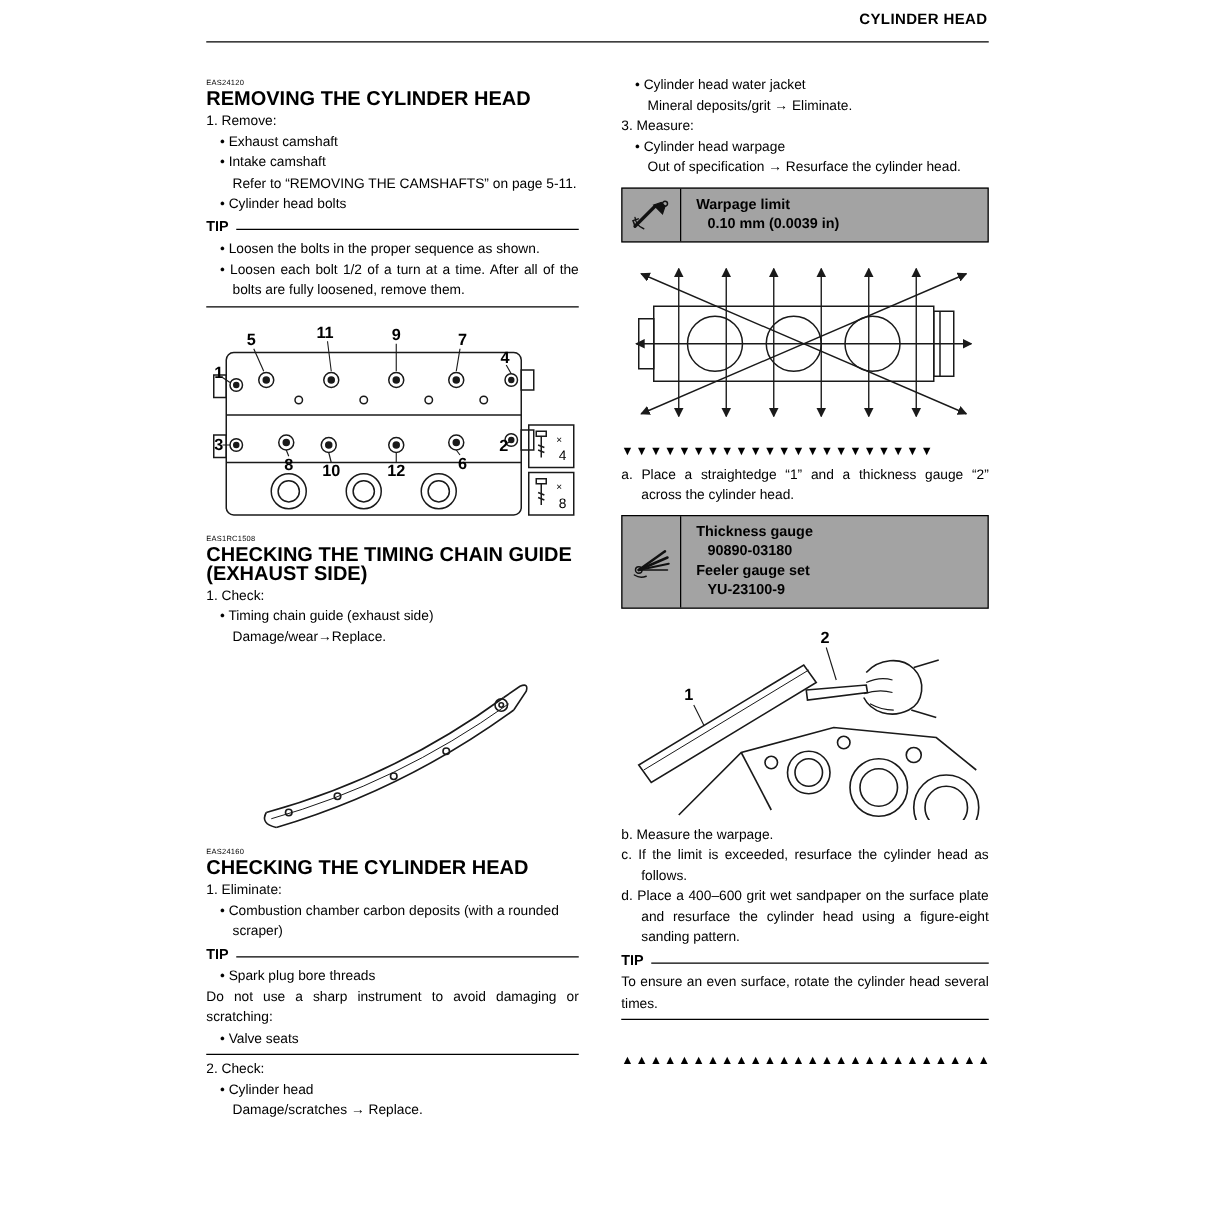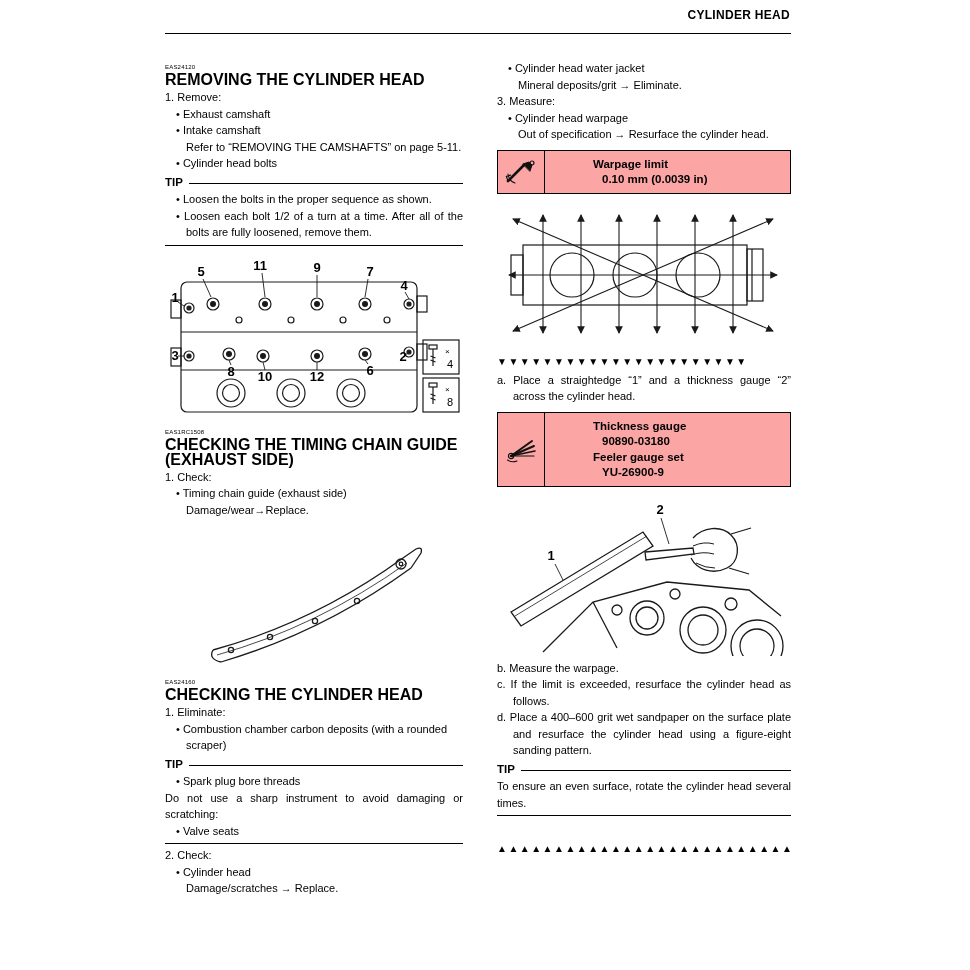--- a/index.html
+++ b/index.html
@@ -30,21 +30,21 @@
   .tip-row .tip-label{font-weight:bold;font-size:11.5px;flex:0 0 auto;}
   .tip-row .tip-line{flex:1 1 auto;border-top:1.4px solid #000;margin-left:6px;margin-top:3px;}
   .rule{border:none;border-top:1.4px solid #000;margin:4px 0 3px 0;}
   .fig{margin:6px 0 4px 0;}
   .fig svg{display:block;}
   svg text{font-family:"Liberation Sans", sans-serif;}
   .seq-num{font-size:13px;font-weight:bold;}
   .qty-num{font-size:11px;}
   .qty-x{font-size:8px;}
   .fig-label{font-size:13px;font-weight:bold;}
-  .infobox{display:flex;border:1.6px solid #000;margin:7px 0;background:#fca5a5;gap:36px;}
+  .infobox{display:flex;border:1.6px solid #000;margin:7px 0;background:#a3a3a3;}
   .infobox .icon-cell{flex:0 0 46px;border-right:1.6px solid #000;display:flex;align-items:center;justify-content:center;}
   .infobox .box-body{flex:1 1 auto;padding:6px 8px 5px 12px;font-weight:bold;font-size:11.5px;line-height:15.5px;}
   .infobox .box-body .indent{padding-left:9px;}
   .tri{font-size:10px;line-height:13px;letter-spacing:1.5px;white-space:nowrap;color:#000;}
   .tri-down{margin:8px 0 4px 0;}
   .tri-up{margin:26px 0 0 0;}
 </style>
 </head>
 <body>
 
@@ -283,21 +283,21 @@
             <path d="M7,21 L31,16" stroke-width="1.6"></path>
             <path d="M7,21 L30,21" stroke-width="1.2"></path>
             <path d="M3.5,25 q4.5,3 9.5,1" stroke-width="1.1"></path>
           </g>
         </svg>
       </div>
       <div class="box-body">
         <div>Thickness gauge</div>
         <div class="indent">90890-03180</div>
         <div>Feeler gauge set</div>
-        <div class="indent">YU-26900-9</div>
+        <div class="indent">YU-23100-9</div>
       </div>
     </div>
 
     <div class="fig">
       <svg viewBox="0 0 292 162" width="292" height="162">
         <g fill="none" stroke="#1a1a1a" stroke-width="1.3">
 
           <polygon points="14,118 146,38 156,52 24,132" fill="#fff"></polygon>
           <line x1="18" y1="122" x2="150" y2="42" stroke-width="0.8"></line>
 

